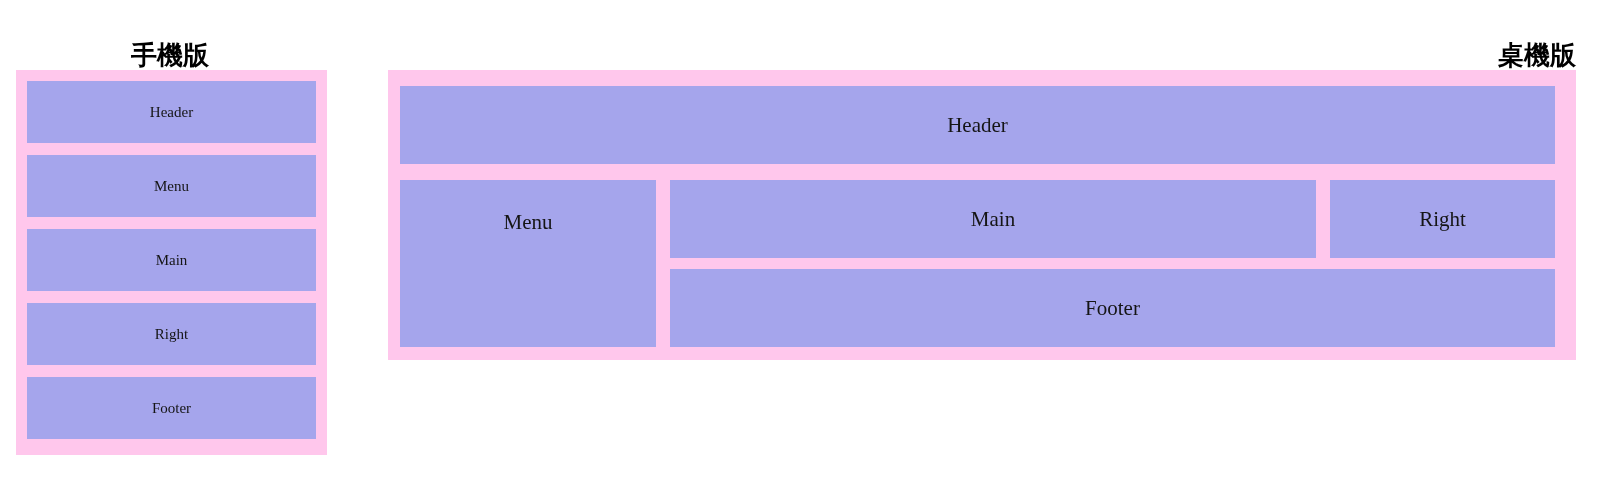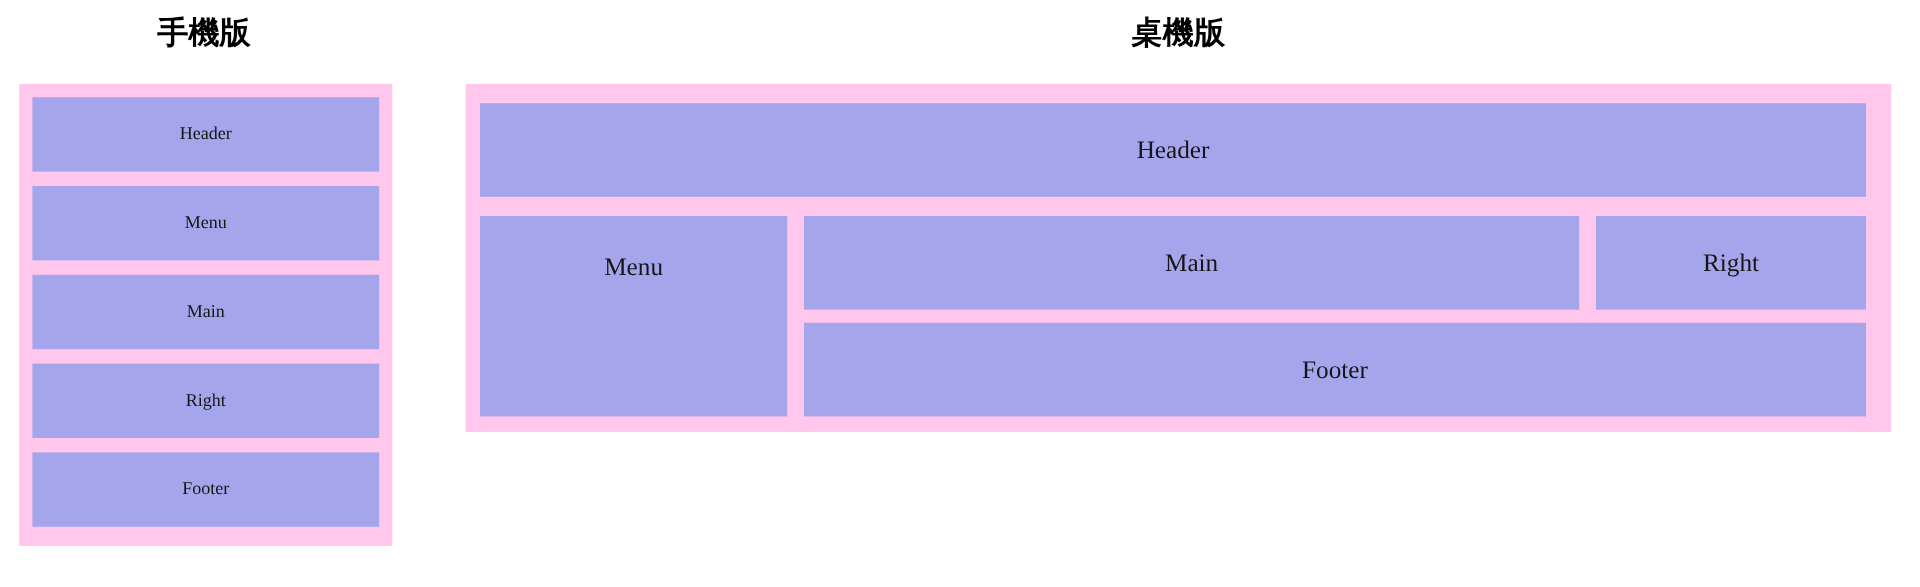--- a/index.html
+++ b/index.html
@@ -17,23 +17,24 @@
 
   
   .section-title {
     position: absolute;
     font-family: "Liberation Sans", sans-serif;
     font-weight: bold;
     font-size: 26px;
     color: #000000;
     line-height: 1;
     white-space: nowrap;
+    margin-top: 28px;
   }
   #mobile-title { left: 0; top: 14px; width: 340px; text-align: center; }
-  #desktop-title { left: 388px; top: 14px; width: 1188px; text-align: center; }
+  #desktop-title { left: 388px; top: 14px; width: 1188px; text-align: right; }
 
   
   .wireframe-frame {
     position: absolute;
     background: var(--frame-color, #ffc7ec);
     box-sizing: border-box;
   }
   .block {
     position: absolute;
     background: var(--block-color, #a5a5ec);

